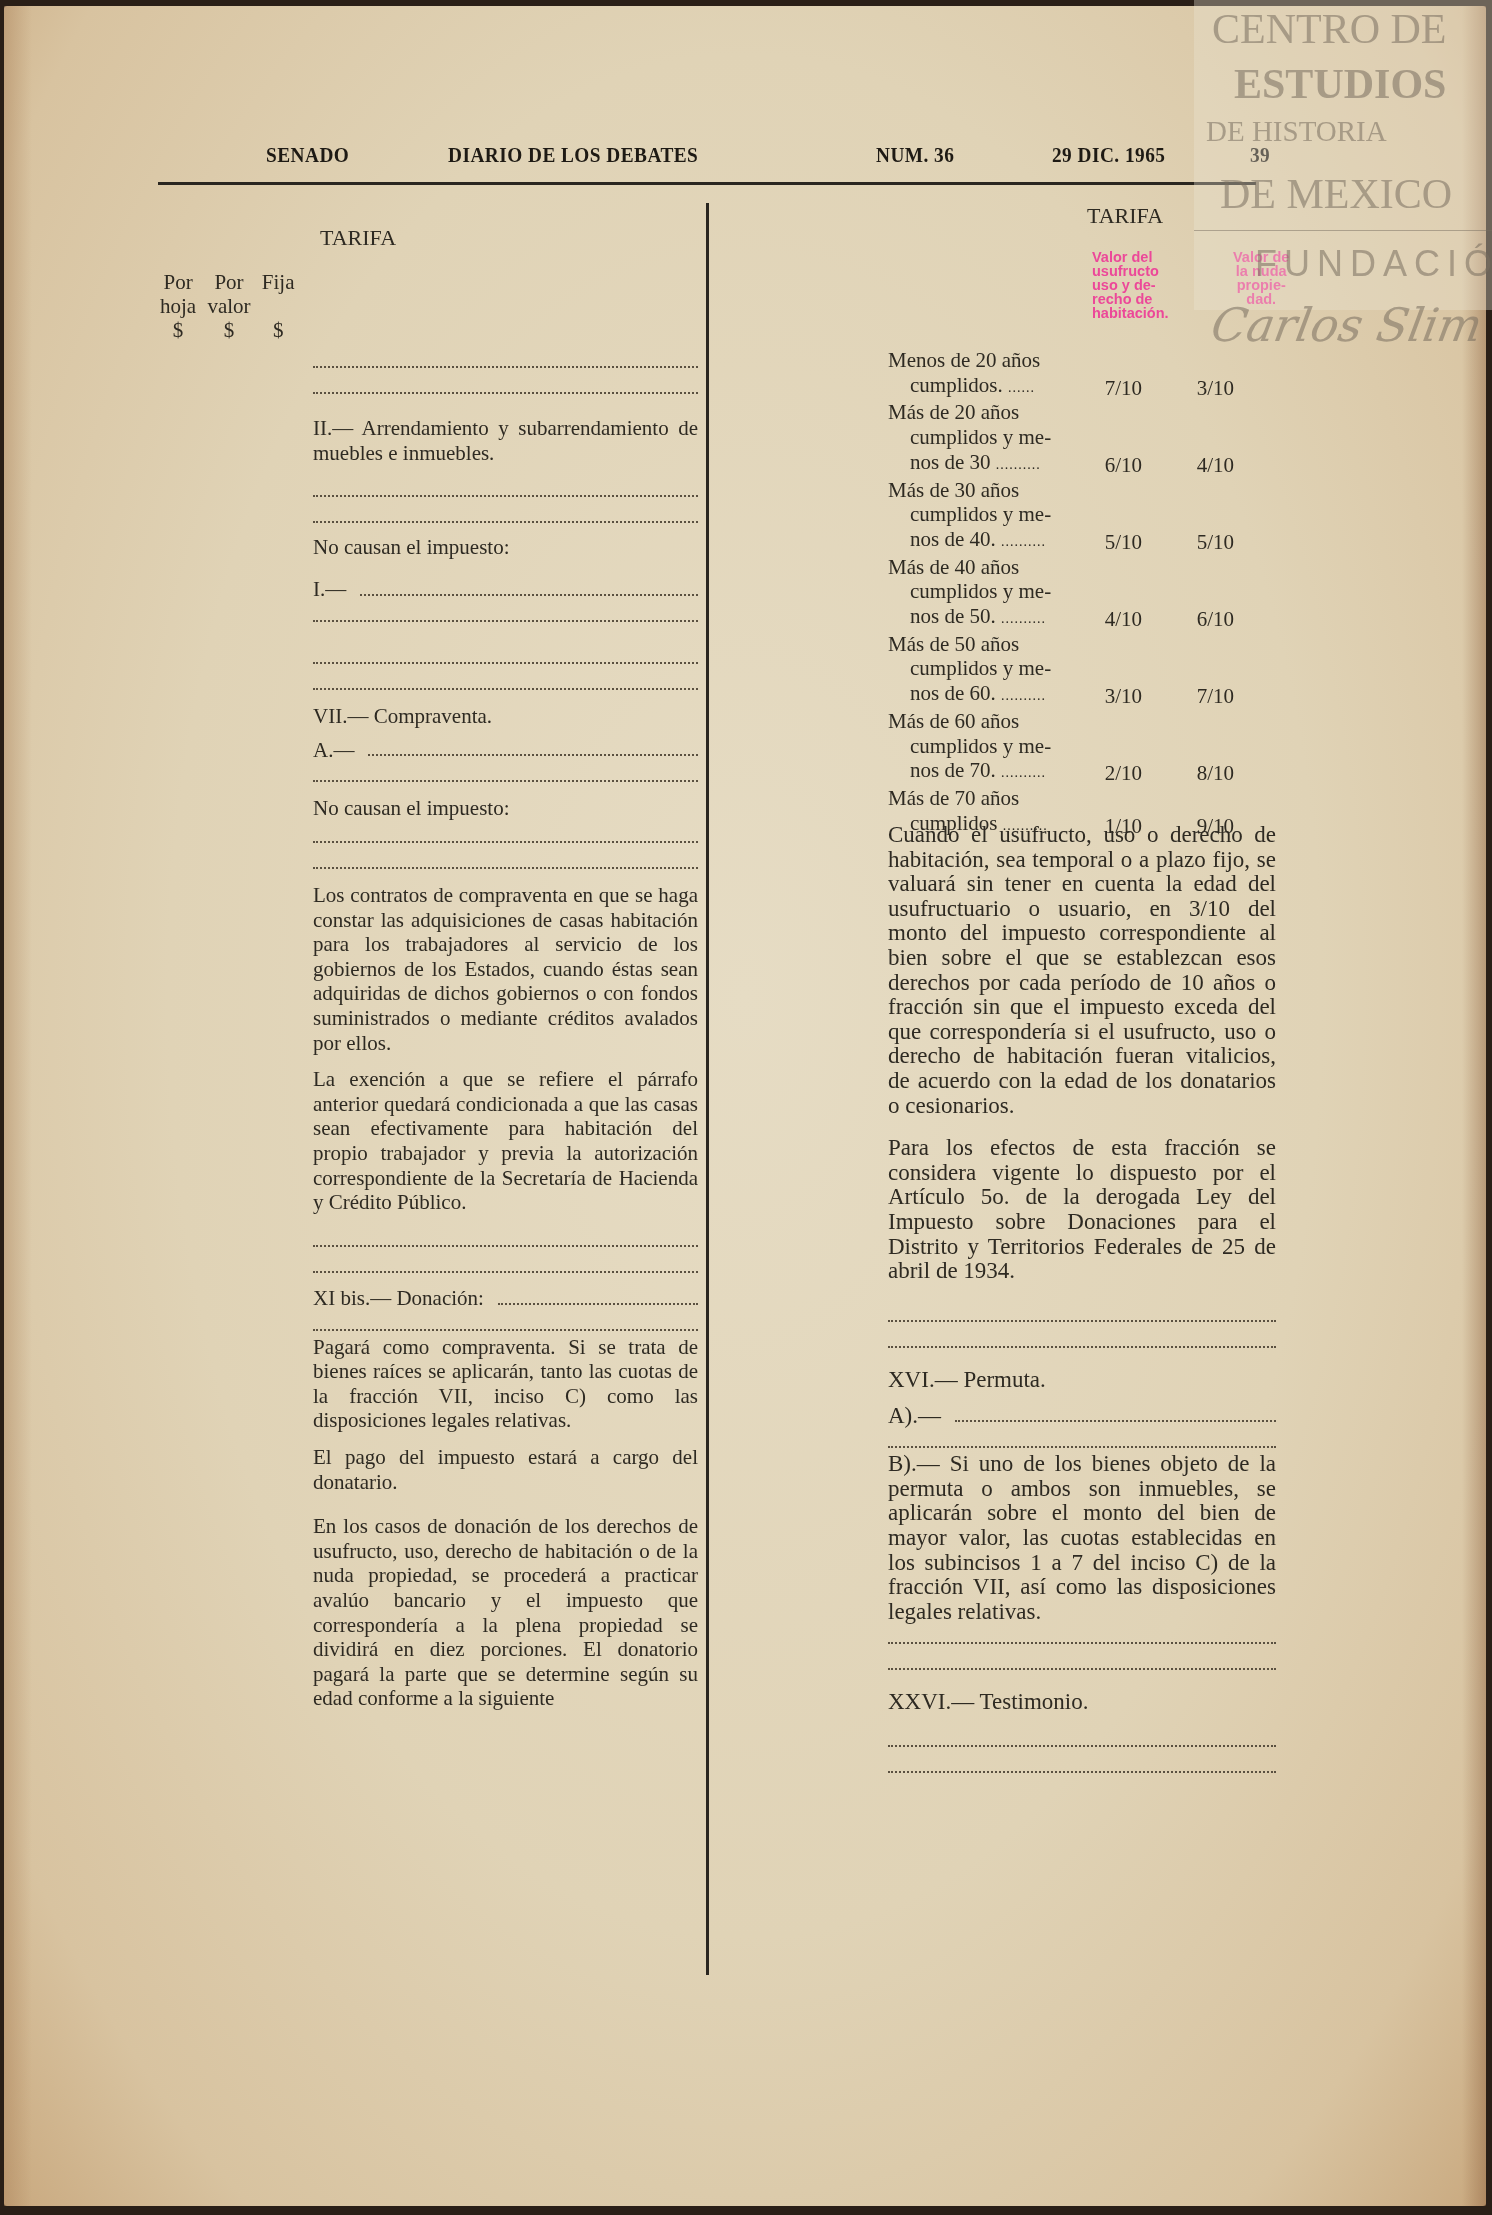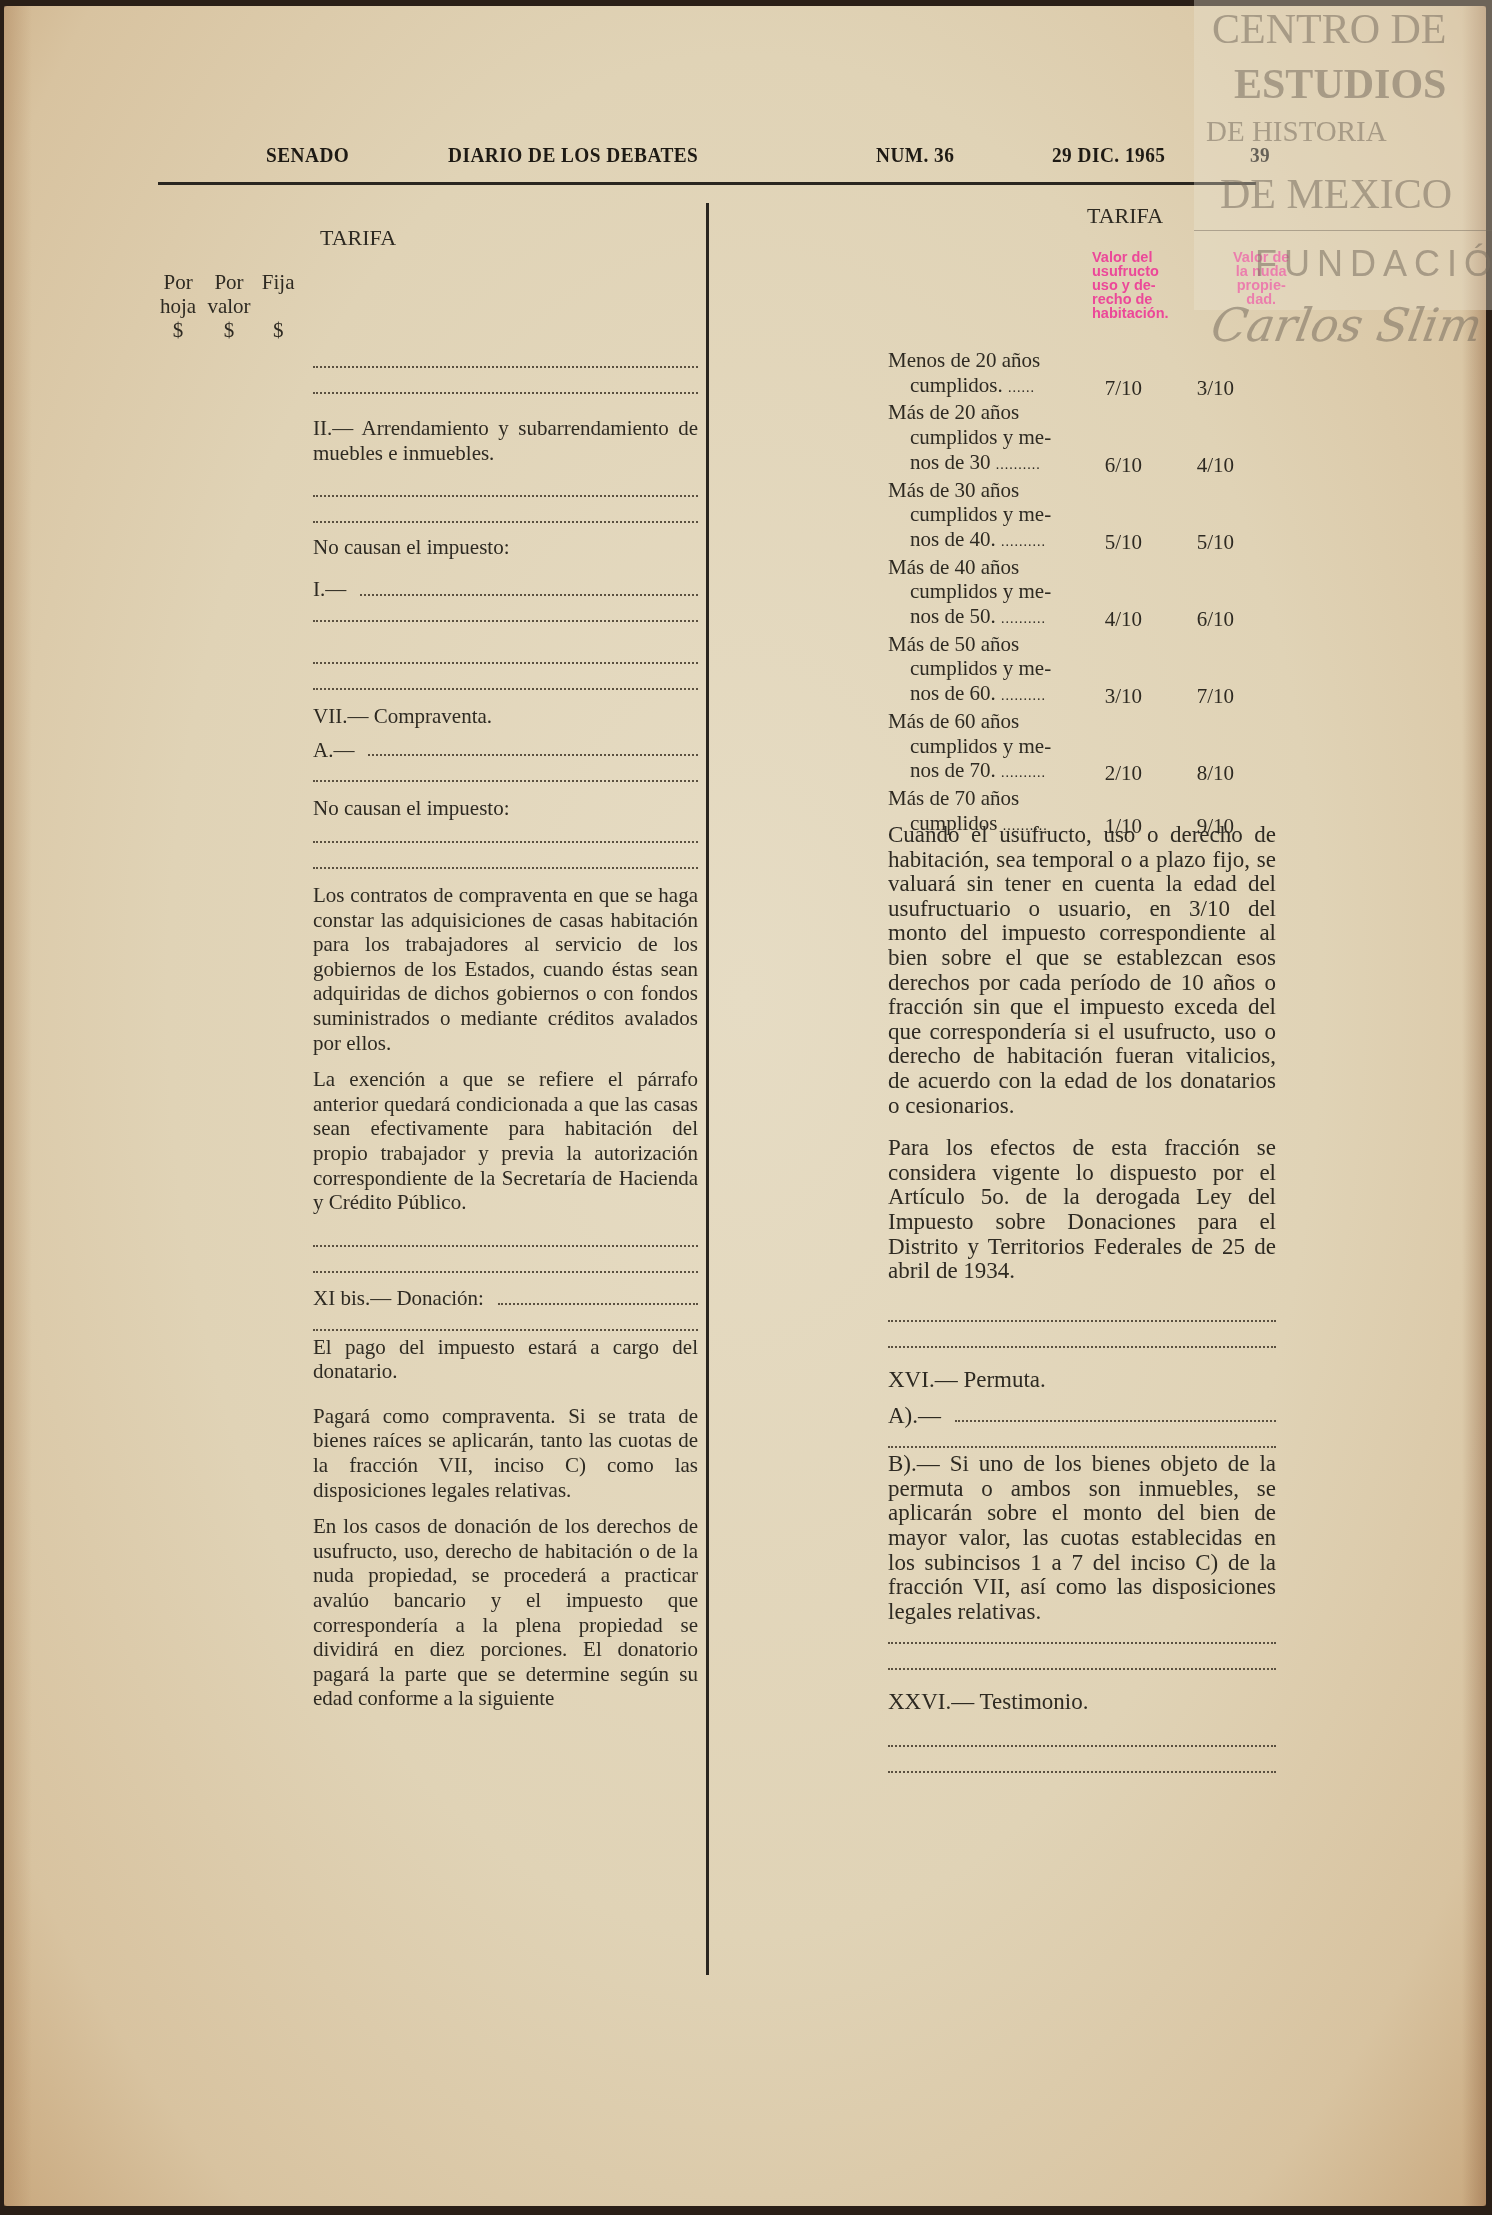--- a/index.html
+++ b/index.html
@@ -135,22 +135,22 @@
   <div class="dots" style="margin-bottom:14px;"></div>
   <p class="para">Los contratos de compraventa en que se haga constar las adquisiciones de casas habitación para los trabajadores al servicio de los gobiernos de los Estados, cuando éstas sean adquiridas de dichos gobiernos o con fondos suministrados o mediante créditos avalados por ellos.</p>
   <p class="para">La exención a que se refiere el párrafo anterior quedará condicionada a que las casas sean efectivamente para habitación del propio trabajador y previa la autorización correspondiente de la Secretaría de Hacienda y Crédito Público.</p>
   <div class="dots"></div>
   <div class="dots" style="margin-bottom:12px;"></div>
   <div class="dotline">
       <span class="lbl">XI bis.— Donación:</span>
       <span class="fill"></span>
     </div>
   <div class="dots" style="margin-bottom:4px;"></div>
+  <p class="para">Pagará como compraventa. Si se trata de bienes raíces se aplicarán, tanto las cuotas de la fracción VII, inciso C) como las disposiciones legales relativas.</p>
   <p class="para" style="margin-bottom:20px;">El pago del impuesto estará a cargo del donatario.</p>
-  <p class="para">Pagará como compraventa. Si se trata de bienes raíces se aplicarán, tanto las cuotas de la fracción VII, inciso C) como las disposiciones legales relativas.</p>
   <p class="para">En los casos de donación de los derechos de usufructo, uso, derecho de habitación o de la nuda propiedad, se procederá a practicar avalúo bancario y el impuesto que correspondería a la plena propiedad se dividirá en diez porciones. El donatorio pagará la parte que se determine según su edad conforme a la siguiente</p>
 </div>
 
 <div class="tarifa-right">TARIFA</div>
 <div class="thead th1">
   <span>Valor del</span><br>
   <span>usufructo</span><br>
   <span>uso y de-</span><br>
   <span>recho de</span><br>
   <span>habitación.</span>

